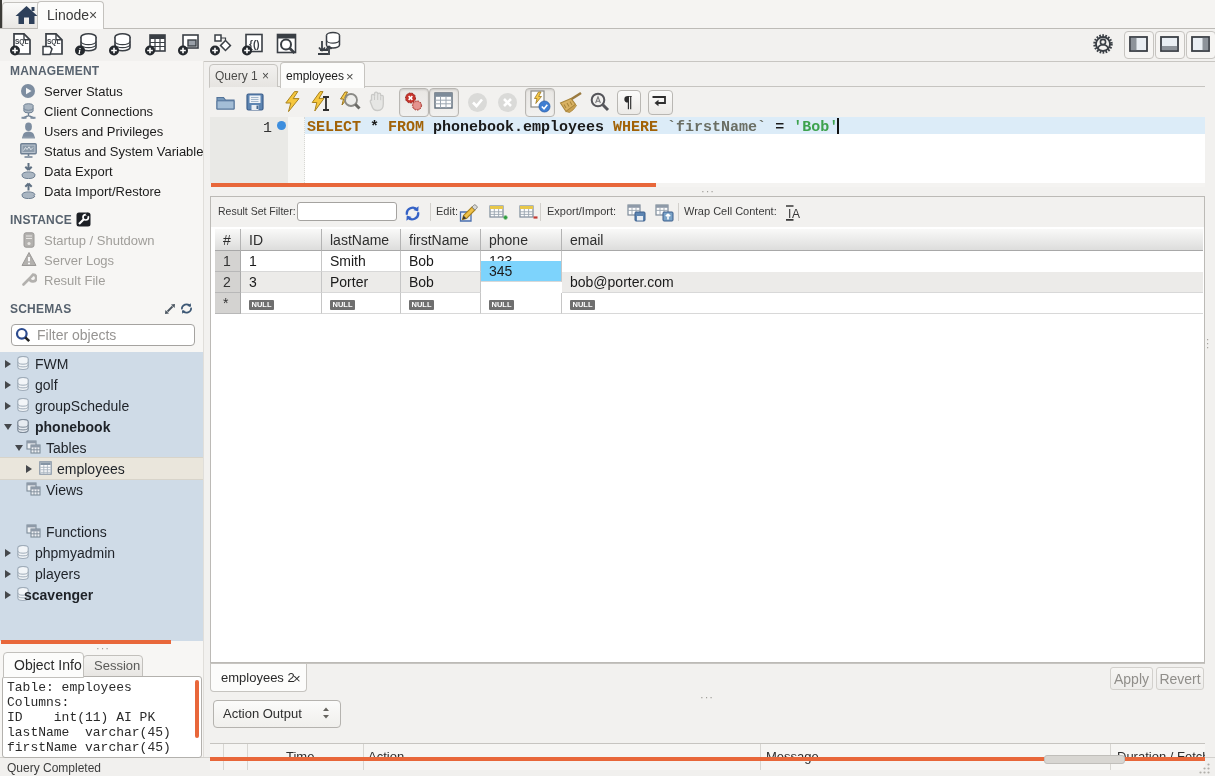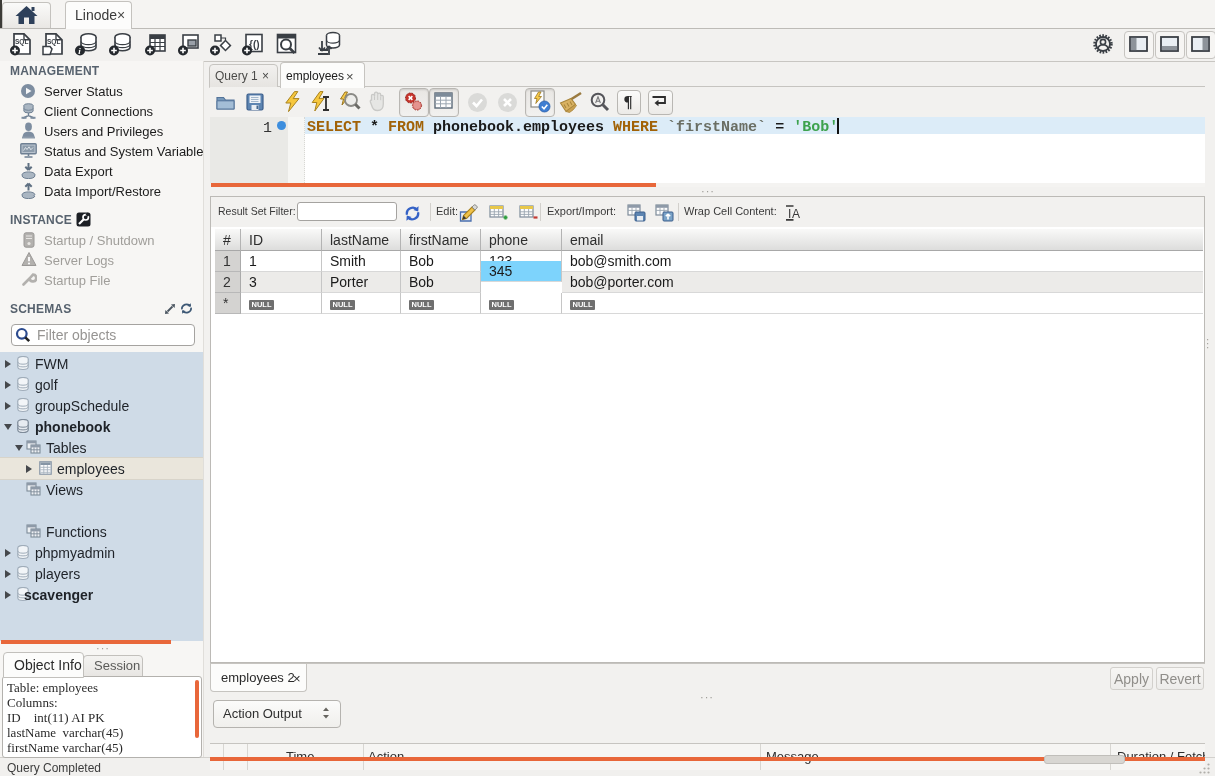--- a/index.html
+++ b/index.html
@@ -5,21 +5,21 @@
   html,body{margin:0;padding:0;}
   #app{position:relative;width:1215px;height:776px;background:#f2f1ef;
     font-family:"Liberation Sans",sans-serif;font-size:13px;color:#1a1a1a;overflow:hidden;}
   .abs{position:absolute;}
   
   #toptabs{left:0;top:0;width:1215px;height:28px;background:#f5f4f2;border-bottom:1px solid #bdbbb7;}
   #darkedge{left:0;top:0;width:2px;height:28px;background:#3c3b37;}
   .ttab{top:2px;height:25px;border:1px solid #c4c2be;border-bottom:none;border-radius:4px 4px 0 0;
     background:linear-gradient(#fafaf9,#e9e7e4);}
   #hometab{left:2px;width:47px;}
-  #linodetab{left:65px;top:1px;height:27px;width:65px;background:#fcfcfb;border:1px solid #c4c2be;border-bottom:1px solid #fcfcfb;border-radius:4px 4px 0 0;}
+  #linodetab{left:37px;top:1px;height:27px;width:65px;background:#fcfcfb;border:1px solid #c4c2be;border-bottom:1px solid #fcfcfb;border-radius:4px 4px 0 0;}
   #linodetab span{position:absolute;left:9px;top:5px;font-size:14px;color:#3a3a3a;}
   #linodetab .x{left:51px;top:5px;color:#4a4a48;font-size:14px;}
   
   #maintb{left:0;top:29px;width:1215px;height:32px;background:#f2f1ef;border-bottom:1px solid #c8c6c2;}
   
   .panelbtn{top:31px;width:28px;height:26px;background:#f6f5f3;border:1px solid #c6c4c0;border-radius:4px;}
   
   #sidebar{left:0;top:61px;width:203px;height:696px;background:#f7f6f4;overflow:hidden;border-right:1px solid #e0deda;}
   .sbhead{position:absolute;left:10px;font-weight:bold;font-size:12px;color:#57626e;letter-spacing:.2px;}
   .sbitem{position:absolute;left:44px;font-size:13px;color:#1c1c1c;white-space:nowrap;}
@@ -37,21 +37,21 @@
   #selrow{position:absolute;left:0;top:105px;width:203px;height:21px;background:#eae6dc;border-top:1px solid #d8d4ca;border-bottom:1px solid #d8d4ca;}
   
   #sb-orange{left:1px;top:640px;width:170px;height:4px;background:#e8673a;}
   
   .btab{position:absolute;border:1px solid #c2c0bc;border-radius:4px 4px 0 0;background:linear-gradient(#f4f3f1,#e7e5e2);}
   #oi-tab{left:3px;top:652px;width:79px;height:24px;background:#fcfcfb;border-bottom:1px solid #fcfcfb;z-index:2;}
   #oi-tab span{position:absolute;left:10px;top:4px;font-size:14px;color:#2a2a2a;}
   #sess-tab{left:83px;top:655px;width:58px;height:21px;}
   #sess-tab span{position:absolute;left:10px;top:2px;font-size:13px;color:#5a5a58;}
   #oi-box{left:2px;top:676px;width:198px;height:80px;background:#fff;border:1px solid #b3b1ad;border-radius:3px;z-index:1;overflow:hidden;}
-  #oi-box pre{margin:3px 0 0 4px;font-family:Liberation Serif, serif;font-size:13px;line-height:15px;color:#2a2a2a;}
+  #oi-box pre{margin:3px 0 0 4px;font-family:Liberation Mono, monospace;font-size:13px;line-height:15px;color:#2a2a2a;}
   #oi-scroll{position:absolute;right:2px;top:3px;width:4px;height:58px;background:#e8673a;border-radius:2px;}
   
   #statusbar{left:0;top:757px;width:1215px;height:19px;background:#f1f0ee;border-top:1px solid #d3d1cd;}
   #statusbar span{position:absolute;left:7px;top:3px;font-size:12px;color:#3c3c3c;}
   
   #qtabs{left:210px;top:62px;width:995px;height:25px;}
   #qtab1{position:absolute;left:-1px;top:2px;width:67px;height:22px;background:linear-gradient(#f2f1ef,#e6e4e1);border:1px solid #c6c4c0;border-radius:4px 4px 0 0;}
   #qtab1 span{position:absolute;left:5px;top:4px;font-size:12px;color:#4a4a48;}
   #qtab2{position:absolute;left:70px;top:0px;width:83px;height:25px;background:#fcfcfb;border:1px solid #c6c4c0;border-bottom:none;border-radius:4px 4px 0 0;z-index:2;}
   #qtab2 span{position:absolute;left:5px;top:6px;font-size:12px;color:#202020;}
@@ -149,21 +149,21 @@
     <div class="sbhead" style="top:3px;">MANAGEMENT</div>
     <div class="sbitem" style="top:23px;">Server Status</div>
     <div class="sbitem" style="top:43px;">Client Connections</div>
     <div class="sbitem" style="top:63px;">Users and Privileges</div>
     <div class="sbitem" style="top:83px;">Status and System Variables</div>
     <div class="sbitem" style="top:103px;">Data Export</div>
     <div class="sbitem" style="top:123px;">Data Import/Restore</div>
     <div class="sbhead" style="top:152px;">INSTANCE</div>
     <div class="sbitem dis" style="top:172px;">Startup / Shutdown</div>
     <div class="sbitem dis" style="top:192px;">Server Logs</div>
-    <div class="sbitem dis" style="top:212px;">Startup File</div>
+    <div class="sbitem dis" style="top:212px;">Result File</div>
     <div class="sbhead" style="top:241px;">SCHEMAS</div>
     <div class="abs" id="filterbox">
         <span>Filter objects</span>
       </div>
     <div class="abs" id="tree">
       <div id="selrow"></div>
       <div class="trow" style="top:1px;">
           <svg style="position:absolute;left:17px;top:2.5px;" width="13" height="15" viewBox="0 0 13 15">
             <use href="#dbcyl"></use>
           </svg>
@@ -297,21 +297,20 @@
       <div class="gcell ghead" style="left:26px;width:81px;">ID</div>
       <div class="gcell ghead" style="left:107px;width:79px;">lastName</div>
       <div class="gcell ghead" style="left:186px;width:80px;">firstName</div>
       <div class="gcell ghead" style="left:266px;width:81px;">phone</div>
       <div class="gcell ghead" style="left:347px;width:641px;border-right:none;">email</div>
       <div class="gcell gnum" style="left:0;top:22px;width:26px;">1</div>
       <div class="gcell" style="left:26px;top:22px;width:81px;">1</div>
       <div class="gcell" style="left:107px;top:22px;width:79px;">Smith</div>
       <div class="gcell" style="left:186px;top:22px;width:80px;">Bob</div>
       <div class="gcell" style="left:266px;top:22px;width:81px;">123</div>
-      <div class="gcell" style="left:347px;top:22px;width:641px;border-right:none;">bob@smith.com</div>
       <div class="gcell gnum" style="left:0;top:43px;width:26px;">2</div>
       <div class="gcell" style="left:26px;top:43px;width:81px;background:#ecebe9;">3</div>
       <div class="gcell" style="left:107px;top:43px;width:79px;background:#ecebe9;">Porter</div>
       <div class="gcell" style="left:186px;top:43px;width:80px;background:#ecebe9;">Bob</div>
       <div class="gcell" style="left:266px;top:32px;width:81px;background:#7dd3fc;">345</div>
       <div class="gcell" style="left:347px;top:43px;width:641px;border-right:none;background:#ecebe9;">bob@porter.com</div>
       <div class="gcell gnum" style="left:0;top:64px;width:26px;">*</div>
       <div class="gcell" style="left:26px;top:64px;width:81px;"><span class="nullb">NULL</span></div>
       <div class="gcell" style="left:107px;top:64px;width:79px;"><span class="nullb">NULL</span></div>
       <div class="gcell" style="left:186px;top:64px;width:80px;"><span class="nullb">NULL</span></div>

